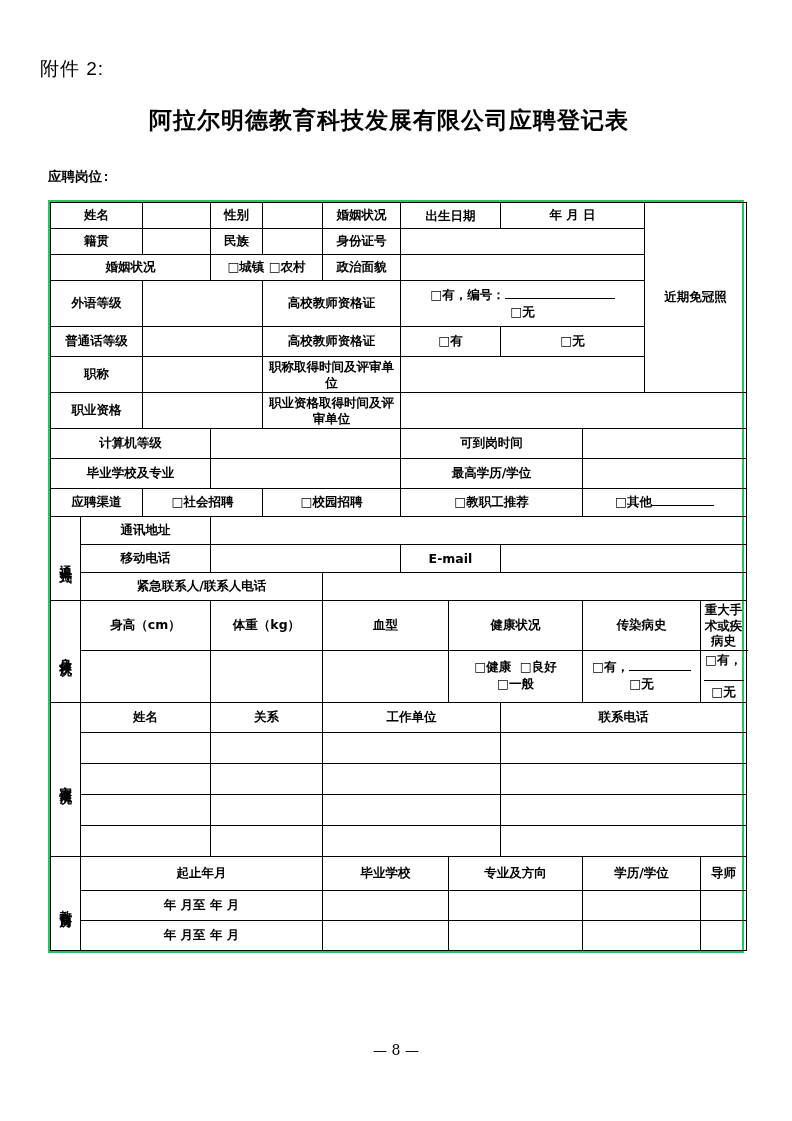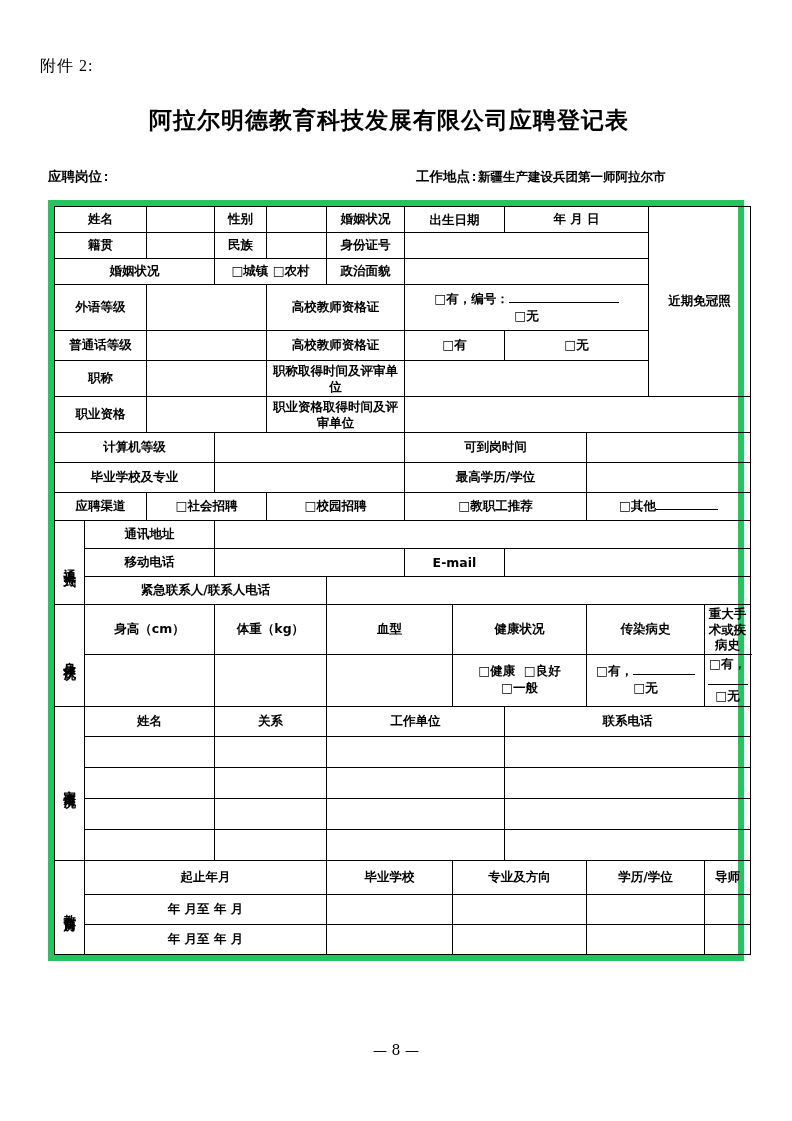--- a/index.html
+++ b/index.html
@@ -12,22 +12,22 @@
   }
   .page{
     position:absolute;
     left:0;top:0;
     width:792px;height:1121px;
     padding:0;
   }
   .attach{
     position:absolute;
     left:40px;top:56px;
-    font-size:16px;
-    font-family:Liberation Serif, serif;
+    font-size:19px;
+    font-family:Liberation Sans, sans-serif;
     letter-spacing:1px;
   }
   .doc-title{
     position:absolute;
     left:0;top:105px;
     width:778px;
     text-align:center;
     font-size:23px;
     font-weight:bold;
     font-family:"DejaVu Sans","Liberation Sans",sans-serif;
@@ -46,21 +46,21 @@
     position:absolute;
     left:368px;top:0;
     white-space:nowrap;
   }
   .subline .loc .locval{font-weight:bold;font-size:12.5px;}
 
   .tablewrap{
     position:absolute;
     left:48px;top:200px;
     width:696px;
-    border:6px solid #22c55e;
+    border:2px solid #22c55e;
     box-sizing:border-box;
   }
   table.form{
     border-collapse:collapse;
     width:100%;
     table-layout:fixed;
   }
   table.form td{
     border:1px solid #000;
     font-size:12.5px;
@@ -104,23 +104,20 @@
 <body>
 
 <div class="page">
 
   <div class="attach">附件 2:</div>
 
   <div class="doc-title">阿拉尔明德教育科技发展有限公司应聘登记表</div>
 
   <div class="subline">
     <span class="pos">应聘岗位:</span>
-    <span class="loc">
-      <span>工作地点:</span><span class="locval">新疆生产建设兵团第一师阿拉尔市</span>
-    </span>
   </div>
 
   <div class="tablewrap">
     <table class="form">
       <colgroup>
         <col style="width:30px">
         <col style="width:62px">
         <col style="width:68px">
         <col style="width:52px">
         <col style="width:60px">

